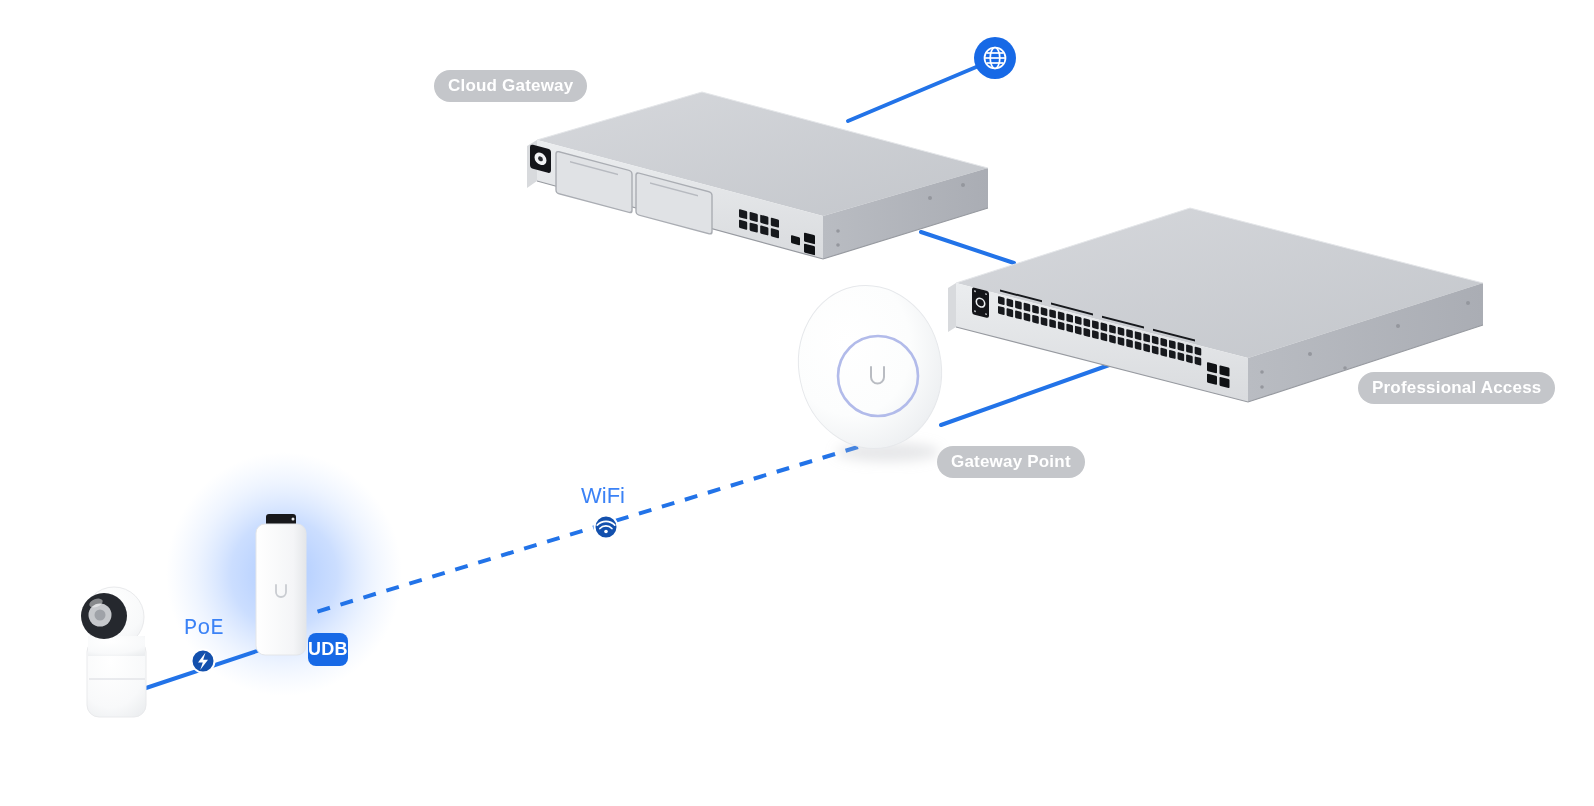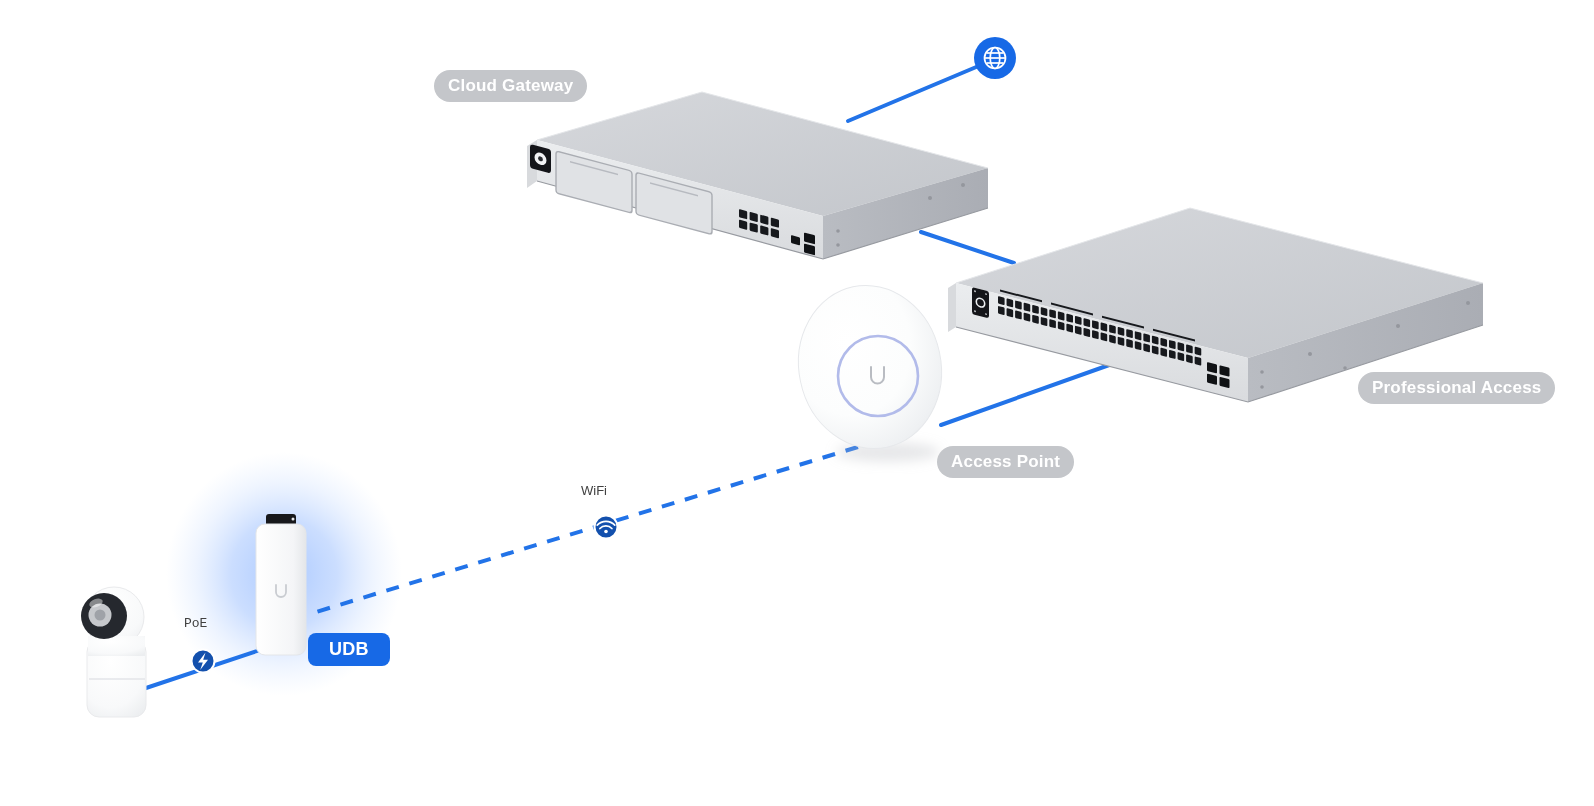--- a/index.html
+++ b/index.html
@@ -9,24 +9,24 @@
   }
   .scene{position:absolute;left:0;top:0;}
   .badge{
     position:absolute;display:inline-block;box-sizing:border-box;
     background:#c4c6ca;color:#ffffff;border-radius:16px;
     font-size:17px;font-weight:600;letter-spacing:.2px;
     padding:6px 14px;line-height:20px;white-space:nowrap;z-index:5;
   }
   .badge-blue{
     background:#1769e6;border-radius:8px;font-size:18px;font-weight:700;
-    padding:6px 21px;line-height:21px;
+    padding:6px 0;line-height:21px;
   }
   .link-label{
-    position:absolute;color:#404040;font-size:13px;font-weight:500;
+    position:absolute;color:#3b82f6;font-size:22px;font-weight:500;
     white-space:nowrap;z-index:5;
   }
   
   [data-name="switch-ports"] rect{fill:#17191d;}
   [data-name="switch-sfp-ports"] rect{fill:#101215;}
   [data-name="gateway-ports"] rect{fill:#17191d;}
 </style>
 </head>
 <body>
 
@@ -264,21 +264,21 @@
   <g data-name="poe-bolt-icon">
     <circle cx="203" cy="661" r="11.5" fill="#1350ad" stroke="#ffffff" stroke-width="2"></circle>
     <path d="M 205.5 652.5 l -7.5 10 h 4.8 l -2.6 7.5 l 7.8 -10.2 h -4.8 z" fill="#ffffff"></path>
   </g>
 </svg>
 
 <div class="badge" style="left:434px;top:70px;" data-name="cloud-gateway-label">Cloud Gateway</div>
 
 <div class="badge" style="left:1358px;top:372px;" data-name="professional-switch-label">Professional Access</div>
 
-<div class="badge" style="left:937px;top:446px;" data-name="access-point-label">Access Point</div>
+<div class="badge" style="left:937px;top:446px;" data-name="access-point-label">Gateway Point</div>
 
 <div class="badge badge-blue" style="left:308px;top:633px;" data-name="udb-badge">UDB</div>
 
 <div class="link-label" style="left:581px;top:483px;" data-name="wifi-link-label">WiFi</div>
 
 <div class="link-label" style="left:184px;top:616px;font-family:Liberation Mono, monospace;" data-name="poe-link-label">PoE</div>
 
 </div>
 
 </body></html>

